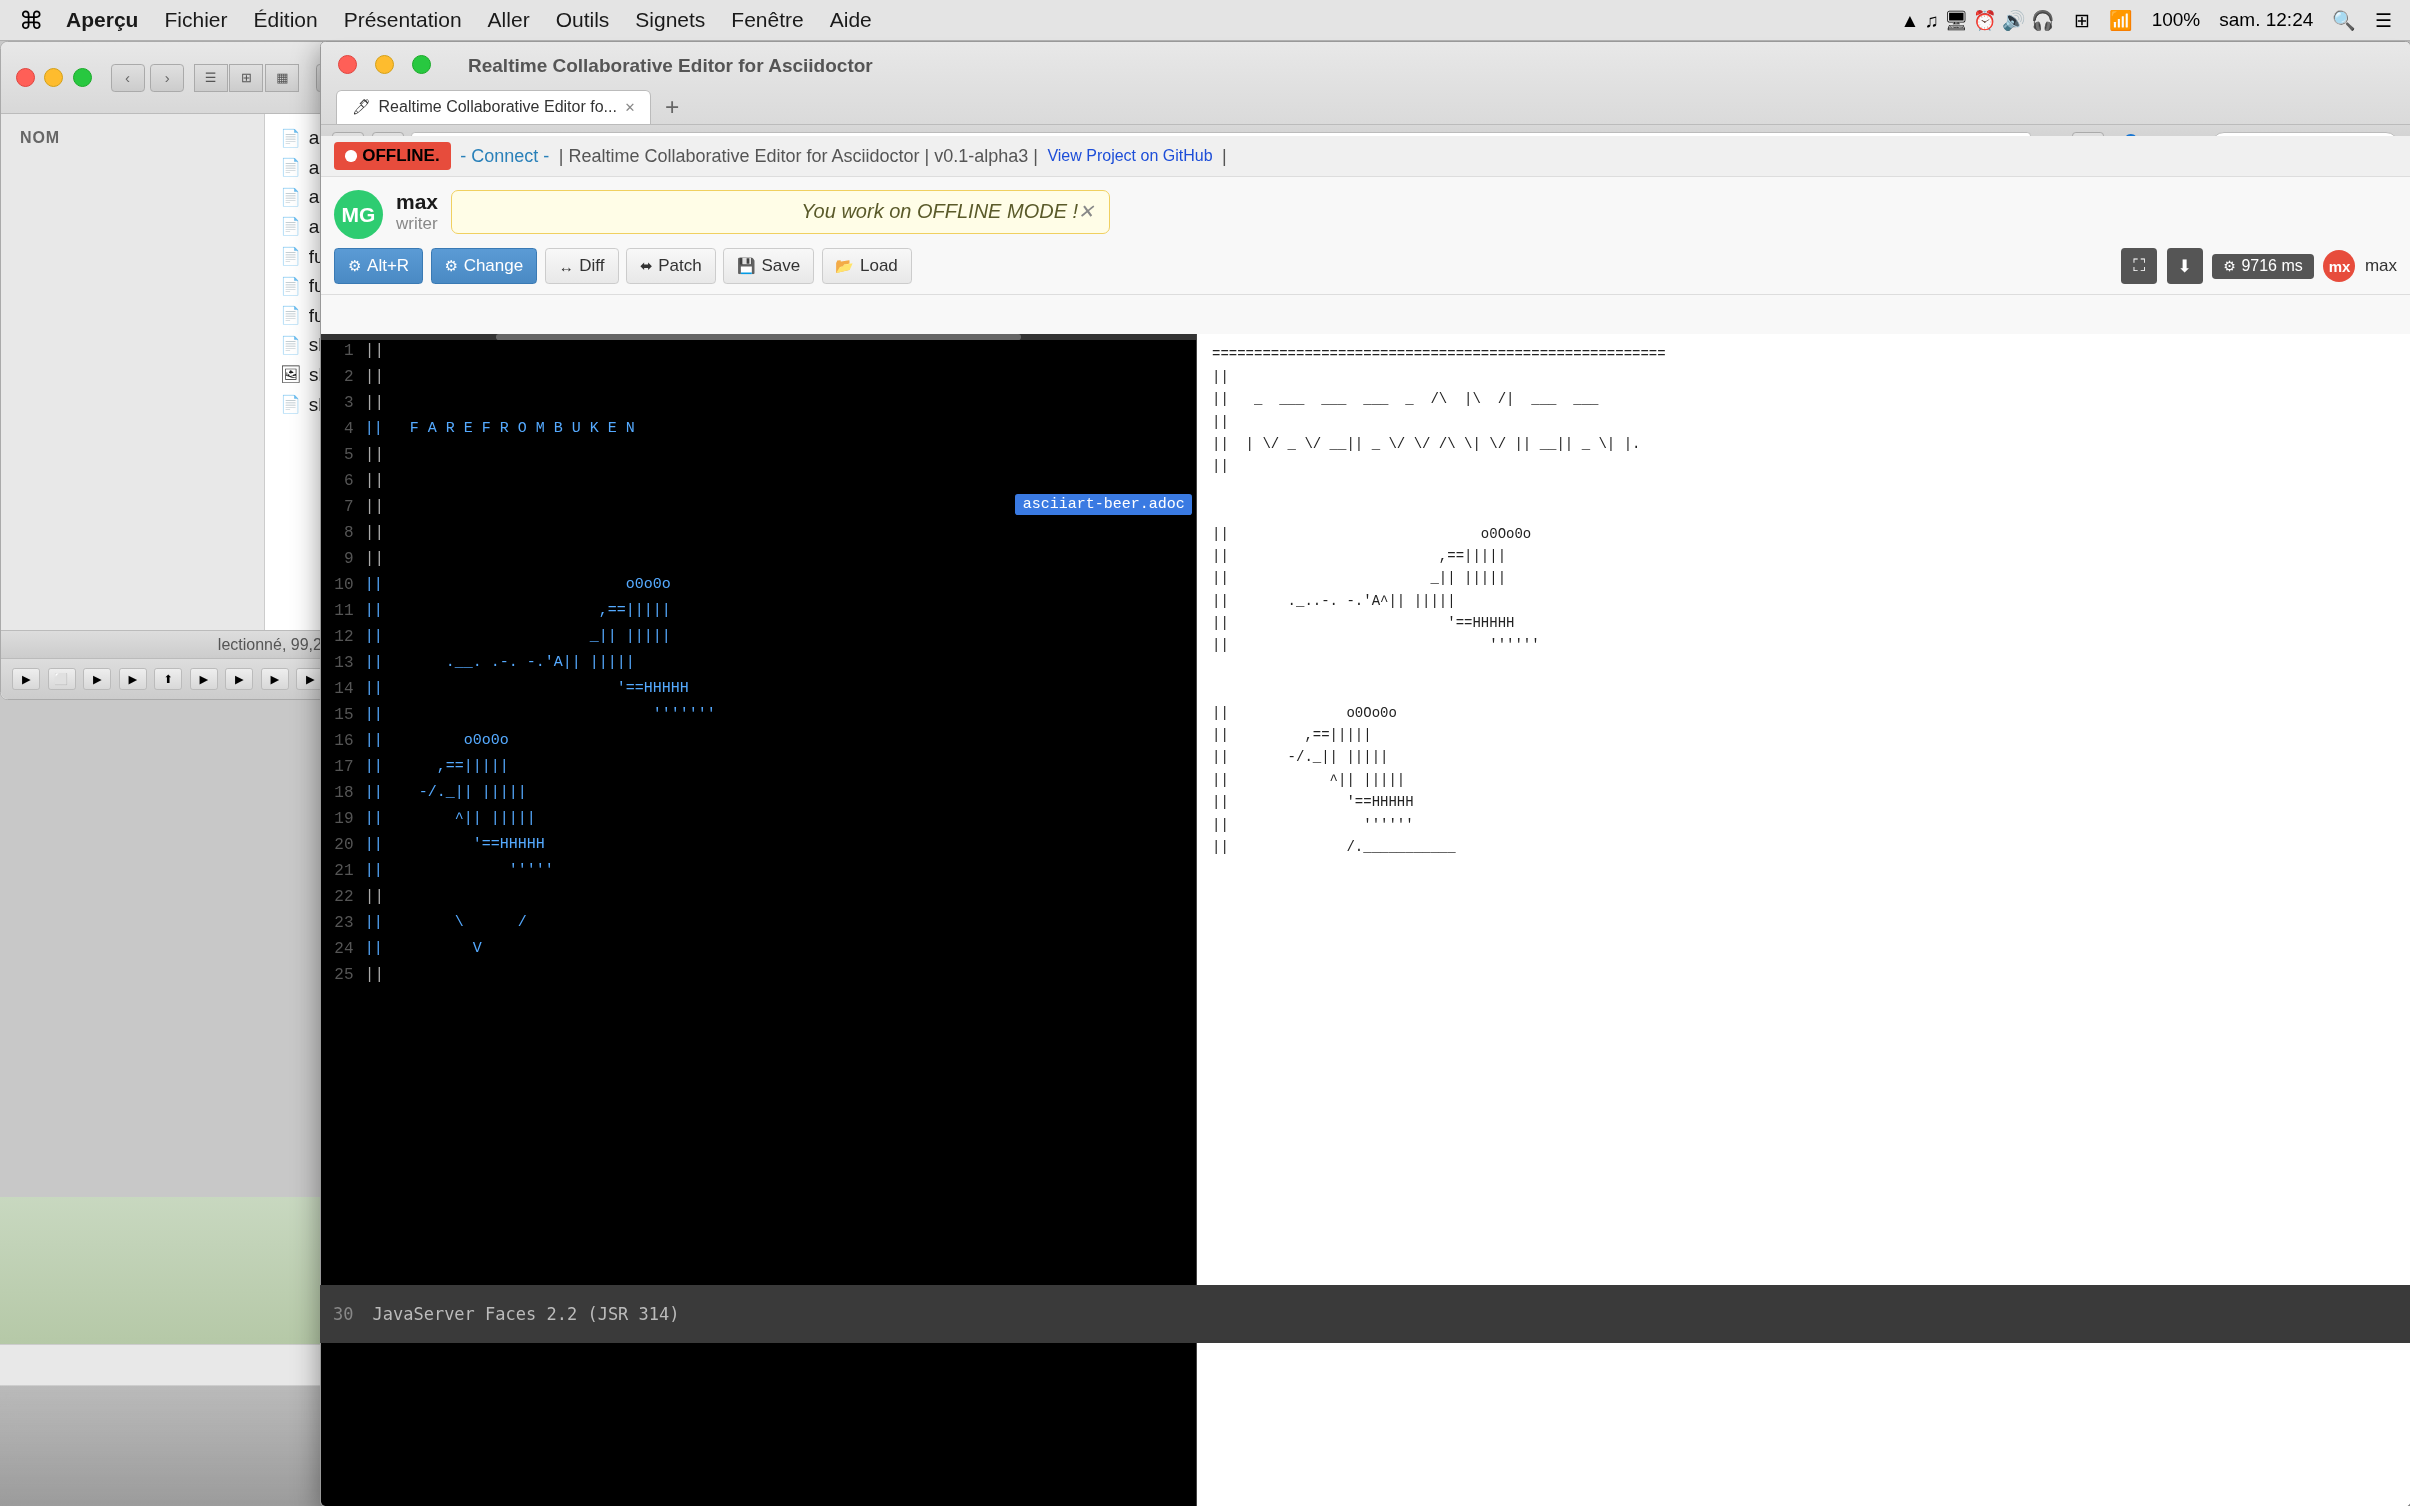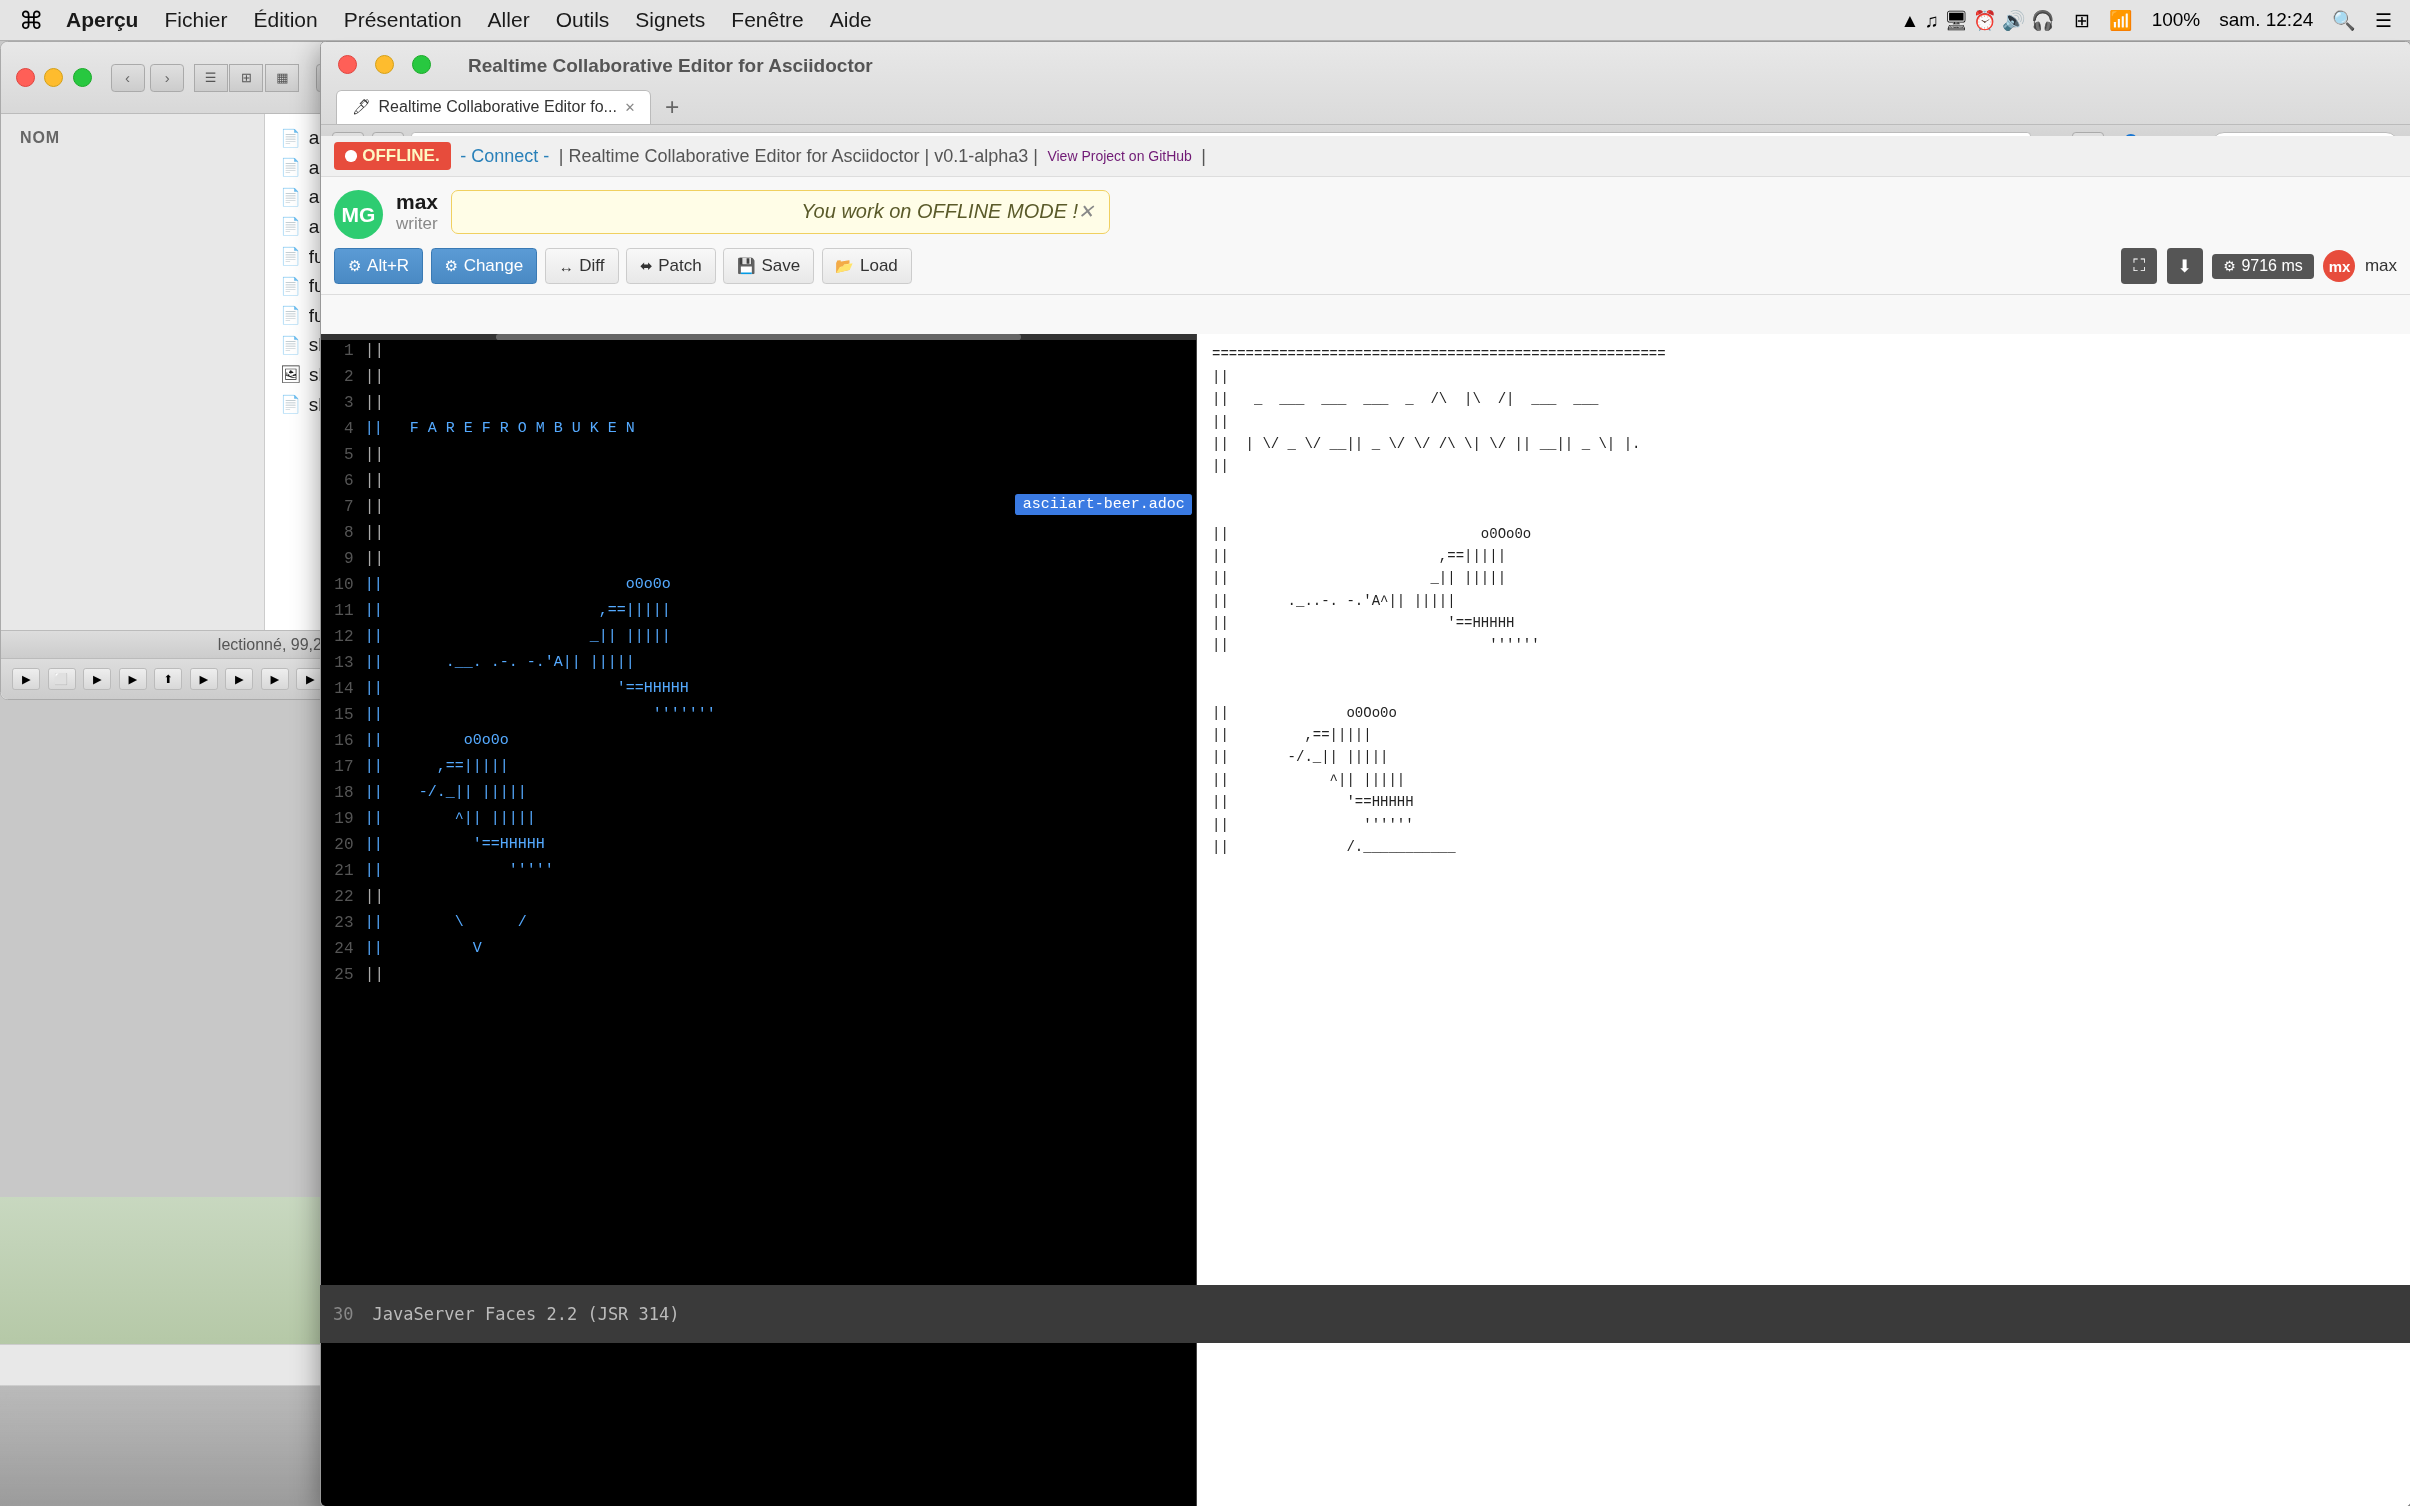--- a/index.html
+++ b/index.html
@@ -98,27 +98,27 @@
       position: absolute; top: 94px; left: 0; right: 0; bottom: 0;
       background: #f8f8f8; overflow: hidden;
     }
 
     
     .app-header {
       height: 41px; background: #f0f0f0; border-bottom: 0.9px solid #ddd;
       display: flex; align-items: center; padding: 0 13px; gap: 9.4px;
     }
     .offline-badge {
-      background: #e74c3c; color: #fef9c3; padding: 3.8px 11.3px; border-radius: 3.8px;
+      background: #e74c3c; color: #000000; padding: 3.8px 11.3px; border-radius: 3.8px;
       font-size: 17px; font-weight: 600; display: flex; align-items: center; gap: 5.6px;
     }
     .offline-dot { width: 11.3px; height: 11.3px; background: white; border-radius: 50%; }
     .app-header-link { color: #2980b9; font-size: 18px; text-decoration: none; }
     .app-header-text { font-size: 18px; color: #555; }
-    .app-header-github { color: #701a75; font-size: 14px; }
+    .app-header-github { color: #1d4ed8; font-size: 16px; }
 
     
     .user-area {
       display: flex; align-items: flex-start; padding: 13px 13px 0;
     }
     .user-avatar {
       width: 49px; height: 49px; background: #2ecc71; border-radius: 50%;
       display: flex; align-items: center; justify-content: center;
       color: white; font-size: 21px; font-weight: 600; margin-right: 13px; flex-shrink: 0;
     }

